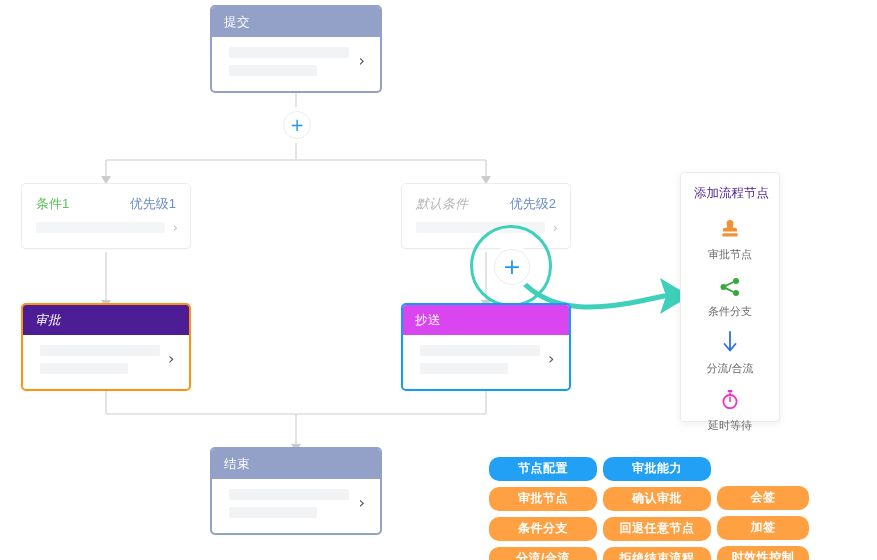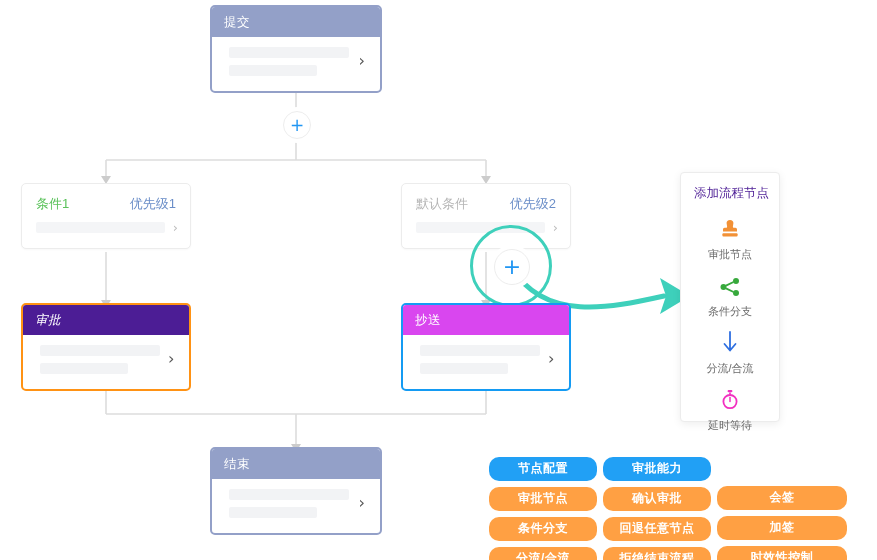--- a/index.html
+++ b/index.html
@@ -65,21 +65,21 @@
     border:1px solid #ececec;
     border-radius:5px;
     box-sizing:border-box;
     box-shadow:0 1px 2px rgba(0,0,0,.03);
   }
   .cond .crow{
     display:flex;justify-content:space-between;align-items:center;
     padding:11px 14px 6px 14px;font-size:13px;
   }
   .cond .cname{color:#5bc25b;}
-  .cond .cname.muted{color:#b6b6b6;}
+  .cond .cname.muted{color:#b6b6b6;font-style:italic;}
   .cond .cprio{color:#6b8ec8;}
   .cond .cbody{
     display:flex;align-items:center;justify-content:space-between;
     padding:2px 12px 14px 14px;
   }
   .cond .cbar{height:11px;width:142px;background:#f4f5f7;border-radius:2px;}
   .cond .chev{font-size:13px;color:#bdbdbd;}
 
   
   .plusbtn{
@@ -122,21 +122,21 @@
     text-align:center;
     padding:3px 0 4px 0;
     box-sizing:border-box;
     letter-spacing:.5px;
     white-space:nowrap;
   }
   .tag.blue{background:#21a0f5;}
   .tag.orange{background:#ffa043;}
   .tcol.c1 .tag{width:108px;}
   .tcol.c2 .tag{width:108px;}
-  .tcol.c3 .tag{width:130px;}
+  .tcol.c3 .tag{width:92px;}
   .tcol.c3 .spacer{height:23px;}
 </style>
 </head>
 <body>
 
 <div id="canvas">
 
   <svg id="wires" viewBox="0 0 877 560">
     <g fill="none" stroke="#dcdcdc" stroke-width="1.6">
 

